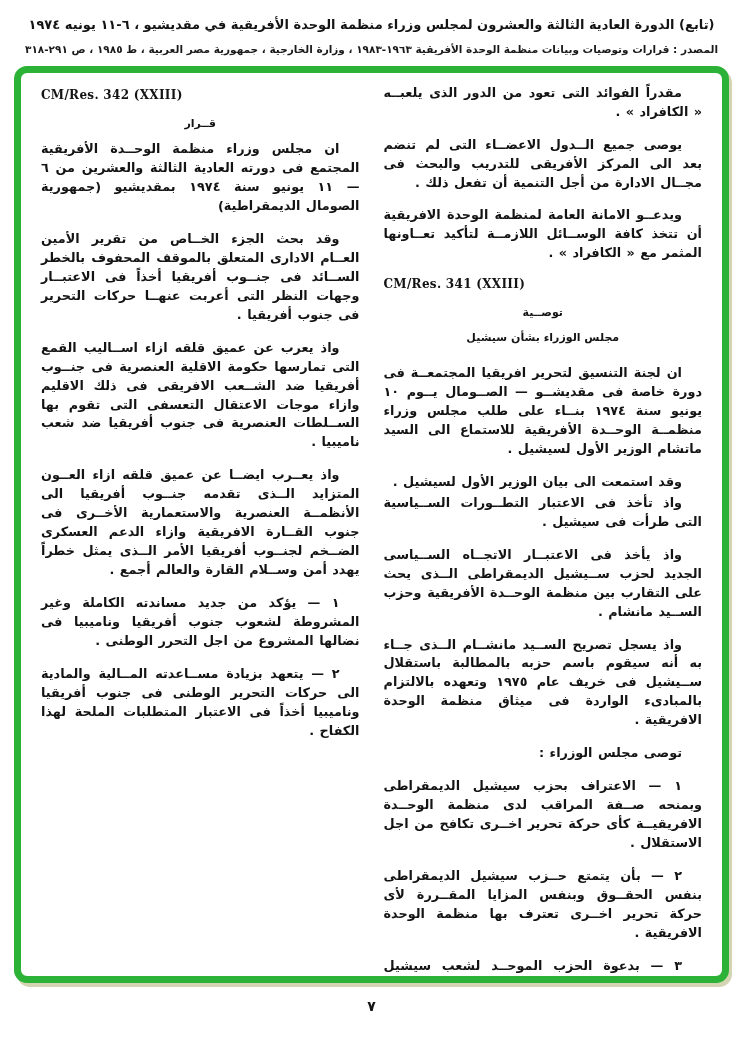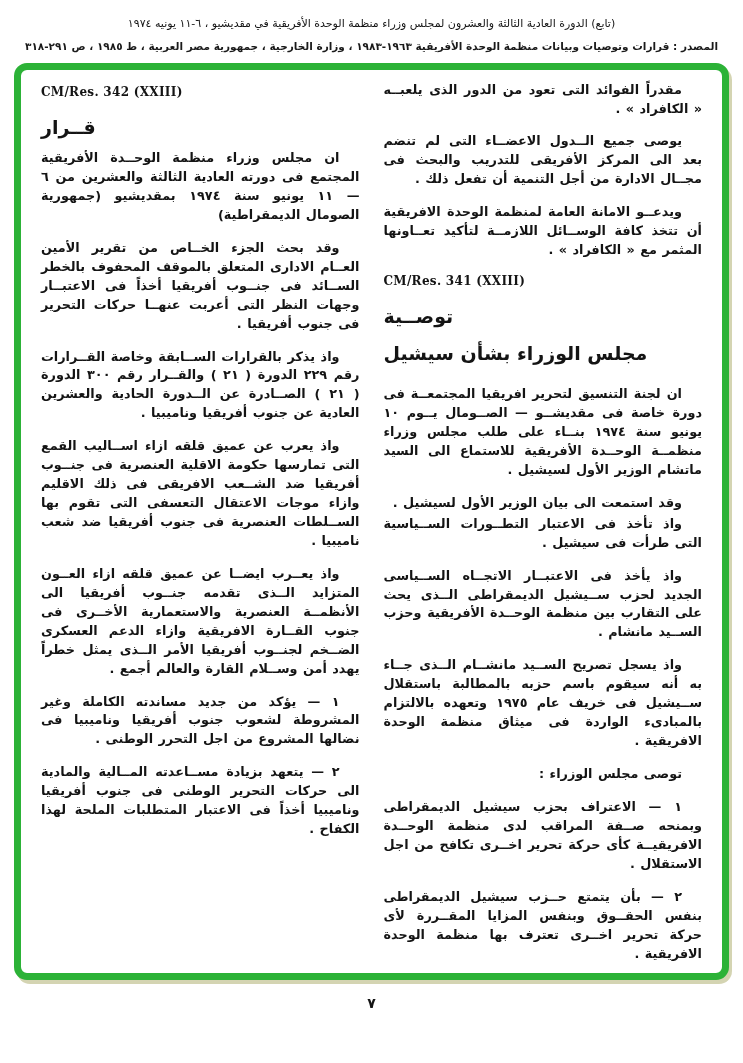--- a/index.html
+++ b/index.html
@@ -8,21 +8,21 @@
   body {
     width: 743px; height: 1063px;
     background: #ffffff;
     color: var(--ink);
     font-family: "DejaVu Sans", sans-serif;
     overflow: hidden;
   }
   
   .page-header { padding-top: 15px; text-align: center; direction: rtl; }
   .hdr-line1 {
-    font-size: 11px; font-weight: normal; letter-spacing: 0; line-height: 1.6;
+    font-size: 13px; font-weight: bold; letter-spacing: 0; line-height: 1.6;
   }
   .hdr-line2 {
     font-size: 10.5px; font-weight: bold; margin-top: 7px; color: #1a1a1a;
   }
   
   .frame {
     margin: 11px 14px 0 14px;
     height: 917px;
     border: 7px solid var(--green);
     border-radius: 13px;
@@ -40,21 +40,21 @@
   .col { flex: 1 1 0; direction: rtl; }
   
   .res-line {
     direction: ltr; text-align: left;
     font-family: "DejaVu Serif", serif;
     font-weight: bold; font-size: 12px;
     margin: 4px 0 14px 0; letter-spacing: .3px;
   }
   .res-line.mid { }
   .doc-title, .doc-subtitle {
-    text-align: left; font-weight: bold; font-size: 19px; line-height: 1.5;
+    text-align: center; font-weight: bold; font-size: 11px; line-height: 1.5;
   }
   .doc-title { margin: 10px 0 8px 0; }
   .doc-subtitle { margin: 0 0 18px 0; }
   .para {
     font-size: 12.8px; font-weight: bold; line-height: 1.48;
     text-align: justify; text-indent: 20px;
     margin: 0 0 14px 0;
     word-spacing: 1px;
   }
   .para.tight { margin-bottom: 2px; }
@@ -94,21 +94,20 @@
         <p class="para">٢ — بأن يتمتع حــزب سيشيل الديمقراطى بنفس الحقــوق وبنفس المزايا المقــررة لأى حركة تحرير اخــرى تعترف بها منظمة الوحدة الافريقية .</p>
         <p class="para">٣ — بدعوة الحزب الموحــد لشعب سيشيل وحزب سيشيل الديمقراطى للاستفادة بالمساعى الحميدة التى تبذلها منظمة الوحدة الافريقية الحميدة — اذا ما رغبنا فى ذلك — بهــدف اعــداد برنامج مشترك لتحقيق الاستقلال على أساس أهداف ومبادىء منظمة الوحدة الافريقية .</p>
       </section>
 
       <section class="col">
         <div class="res-line">CM/Res. 342 (XXIII)</div>
         <div class="doc-title">قــرار</div>
 
         <p class="para">ان مجلس وزراء منظمة الوحــدة الأفريقية المجتمع فى دورته العادية الثالثة والعشرين من ٦ — ١١ يونيو سنة ١٩٧٤ بمقديشيو (جمهورية الصومال الديمقراطية)</p>
         <p class="para">وقد بحث الجزء الخــاص من تقرير الأمين العــام الادارى المتعلق بالموقف المحفوف بالخطر الســائد فى جنــوب أفريقيا أخذاً فى الاعتبــار وجهات النظر التى أعربت عنهــا حركات التحرير فى جنوب أفريقيا .</p>
-        <p class="para">واذ يذكر بالقرارات الســابقة وخاصة القــرارات رقم ٢٢٩ الدورة ( ٢١ ) والقــرار رقم ٣٠٠ الدورة ( ٢١ ) الصــادرة عن الــدورة الحادية والعشرين العادية عن جنوب أفريقيا وناميبيا .</p>
         <p class="para">واذ يعرب عن عميق قلقه ازاء اســاليب القمع التى تمارسها حكومة الاقلية العنصرية فى جنــوب أفريقيا ضد الشــعب الافريقى فى ذلك الاقليم وازاء موجات الاعتقال التعسفى التى تقوم بها الســلطات العنصرية فى جنوب أفريقيا ضد شعب ناميبيا .</p>
         <p class="para">واذ يعــرب ايضــا عن عميق قلقه ازاء العــون المتزايد الــذى تقدمه جنــوب أفريقيا الى الأنظمــة العنصرية والاستعمارية الأخــرى فى جنوب القــارة الافريقية وازاء الدعم العسكرى الضــخم لجنــوب أفريقيا الأمر الــذى يمثل خطراً يهدد أمن وســلام القارة والعالم أجمع .</p>
         <p class="para">١ — يؤكد من جديد مساندته الكاملة وغير المشروطة لشعوب جنوب أفريقيا وناميبيا فى نضالها المشروع من اجل التحرر الوطنى .</p>
         <p class="para tight">٢ — يتعهد بزيادة مســاعدته المــالية والمادية الى حركات التحرير الوطنى فى جنوب أفريقيا وناميبيا أخذاً فى الاعتبار المتطلبات الملحة لهذا الكفاح .</p>
 
       </section>
 
     </div>
   </div>
 

